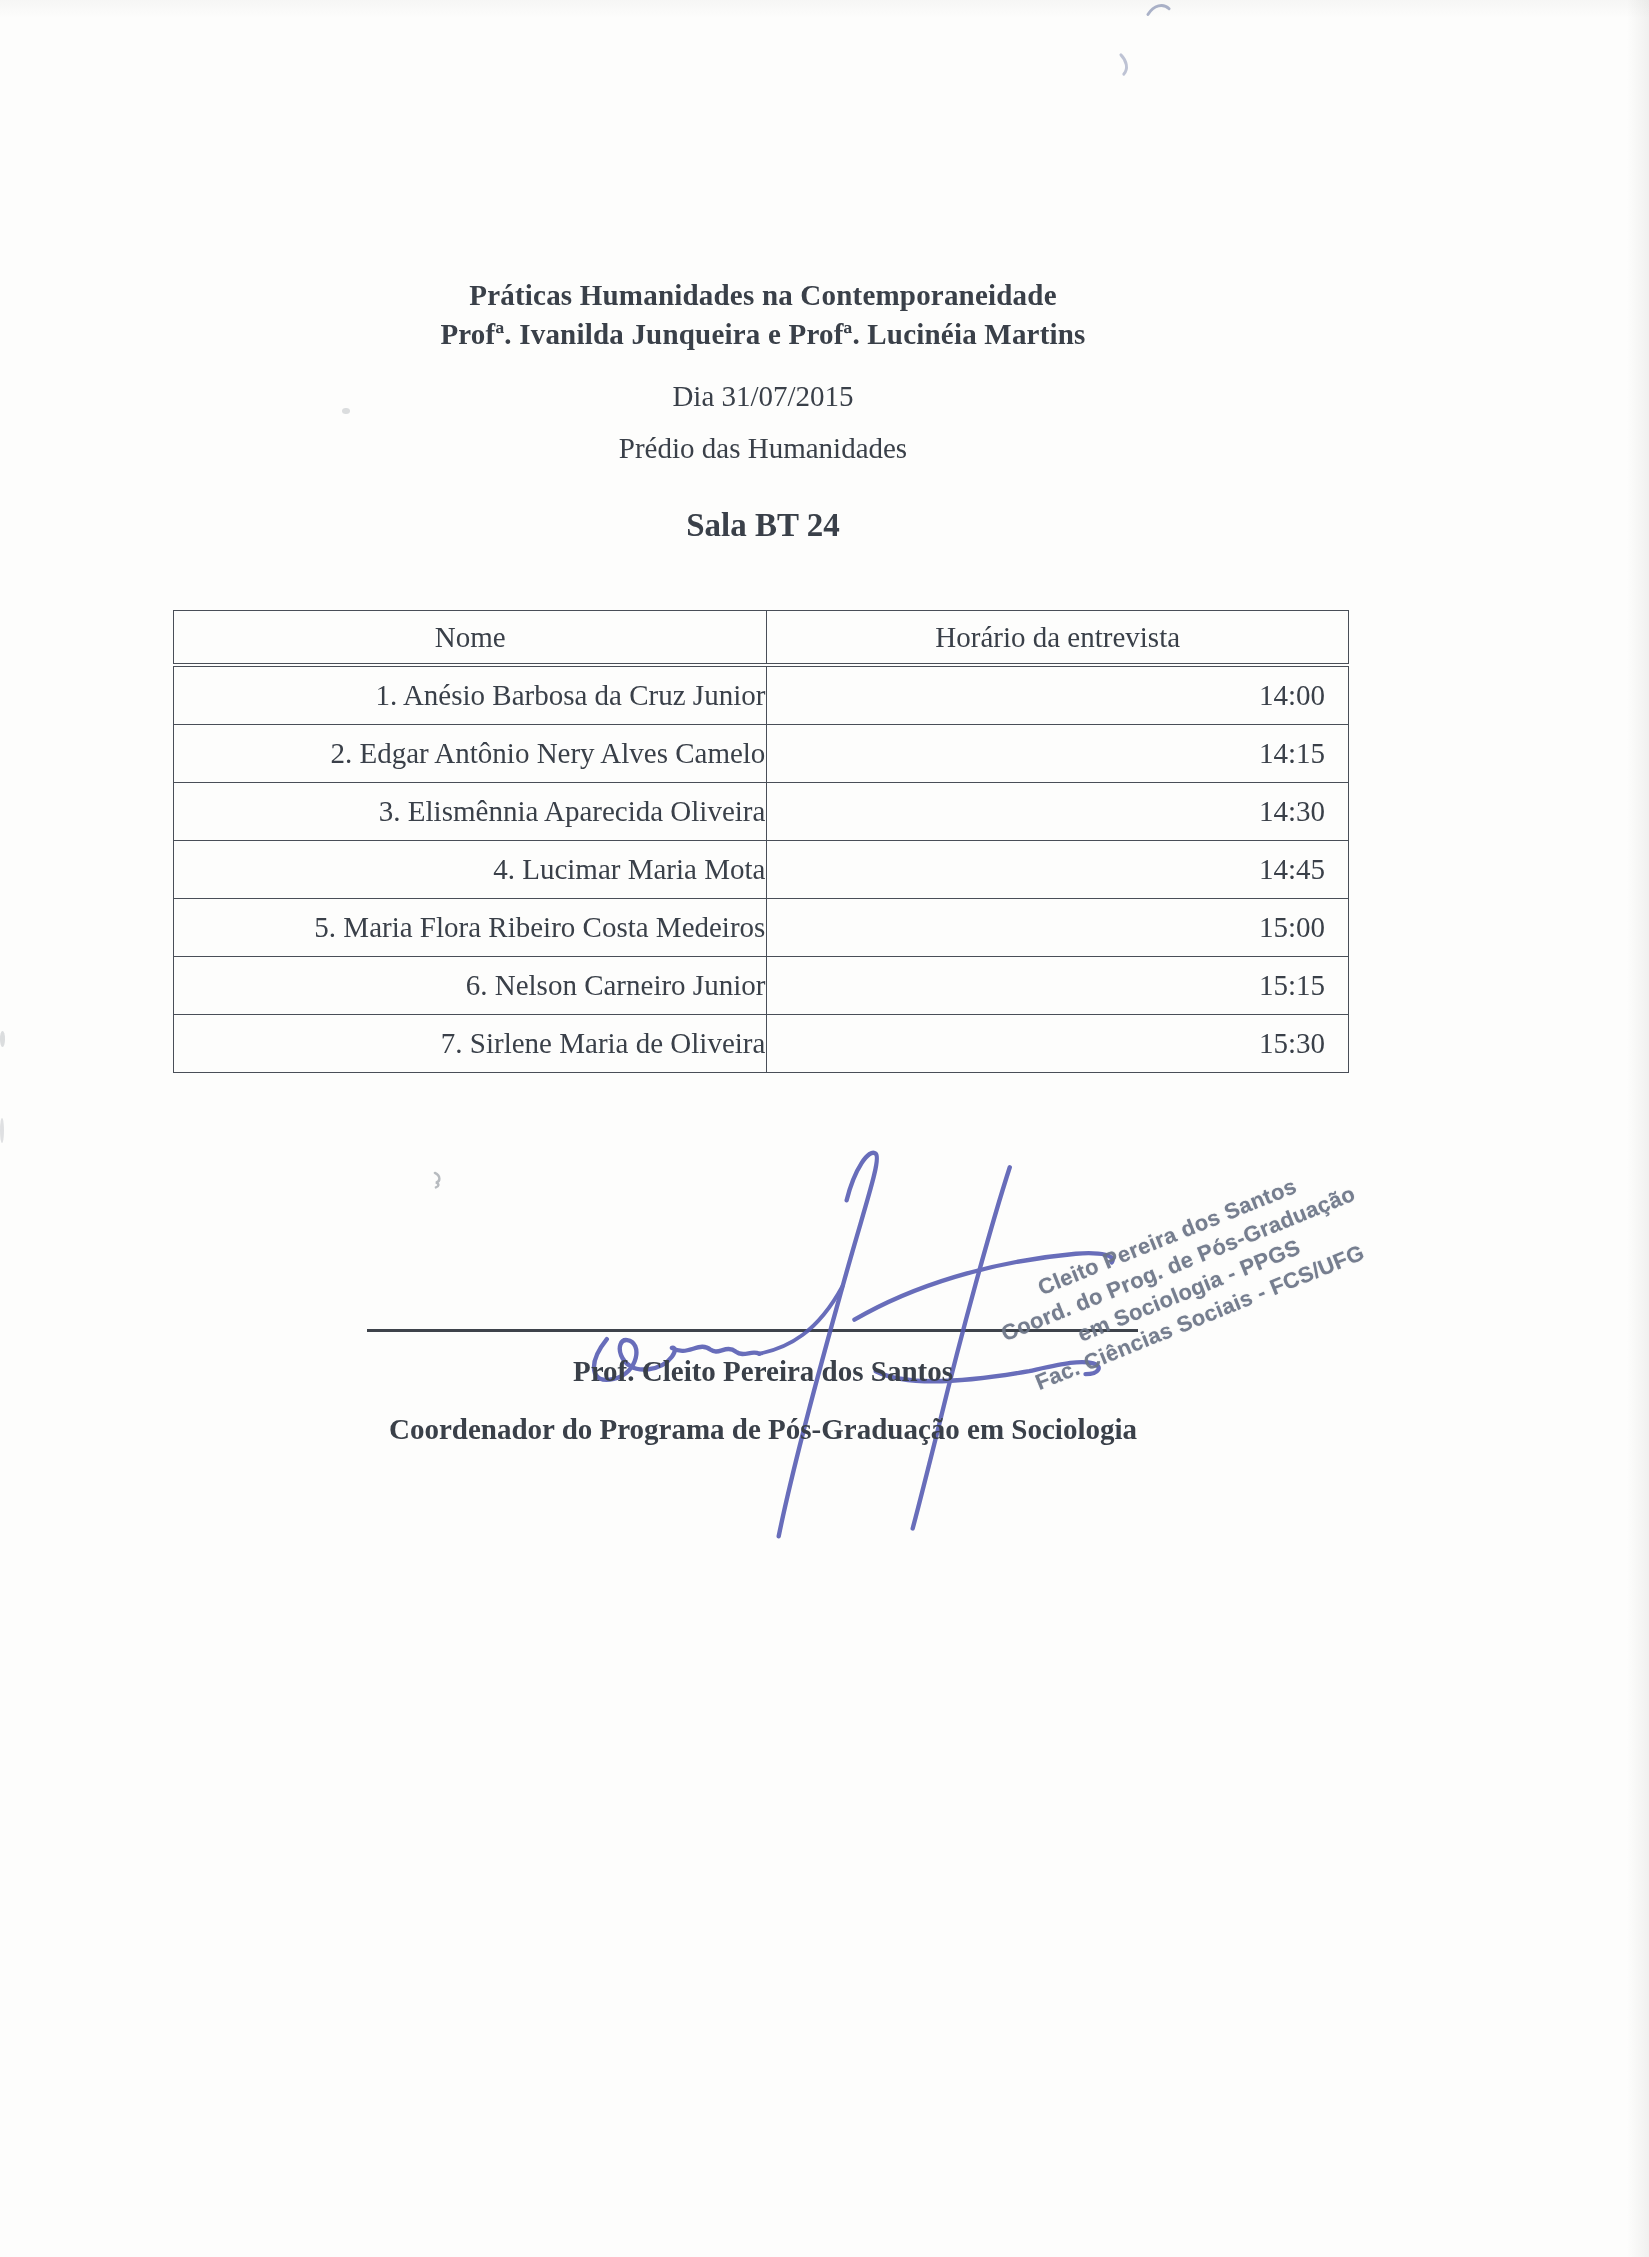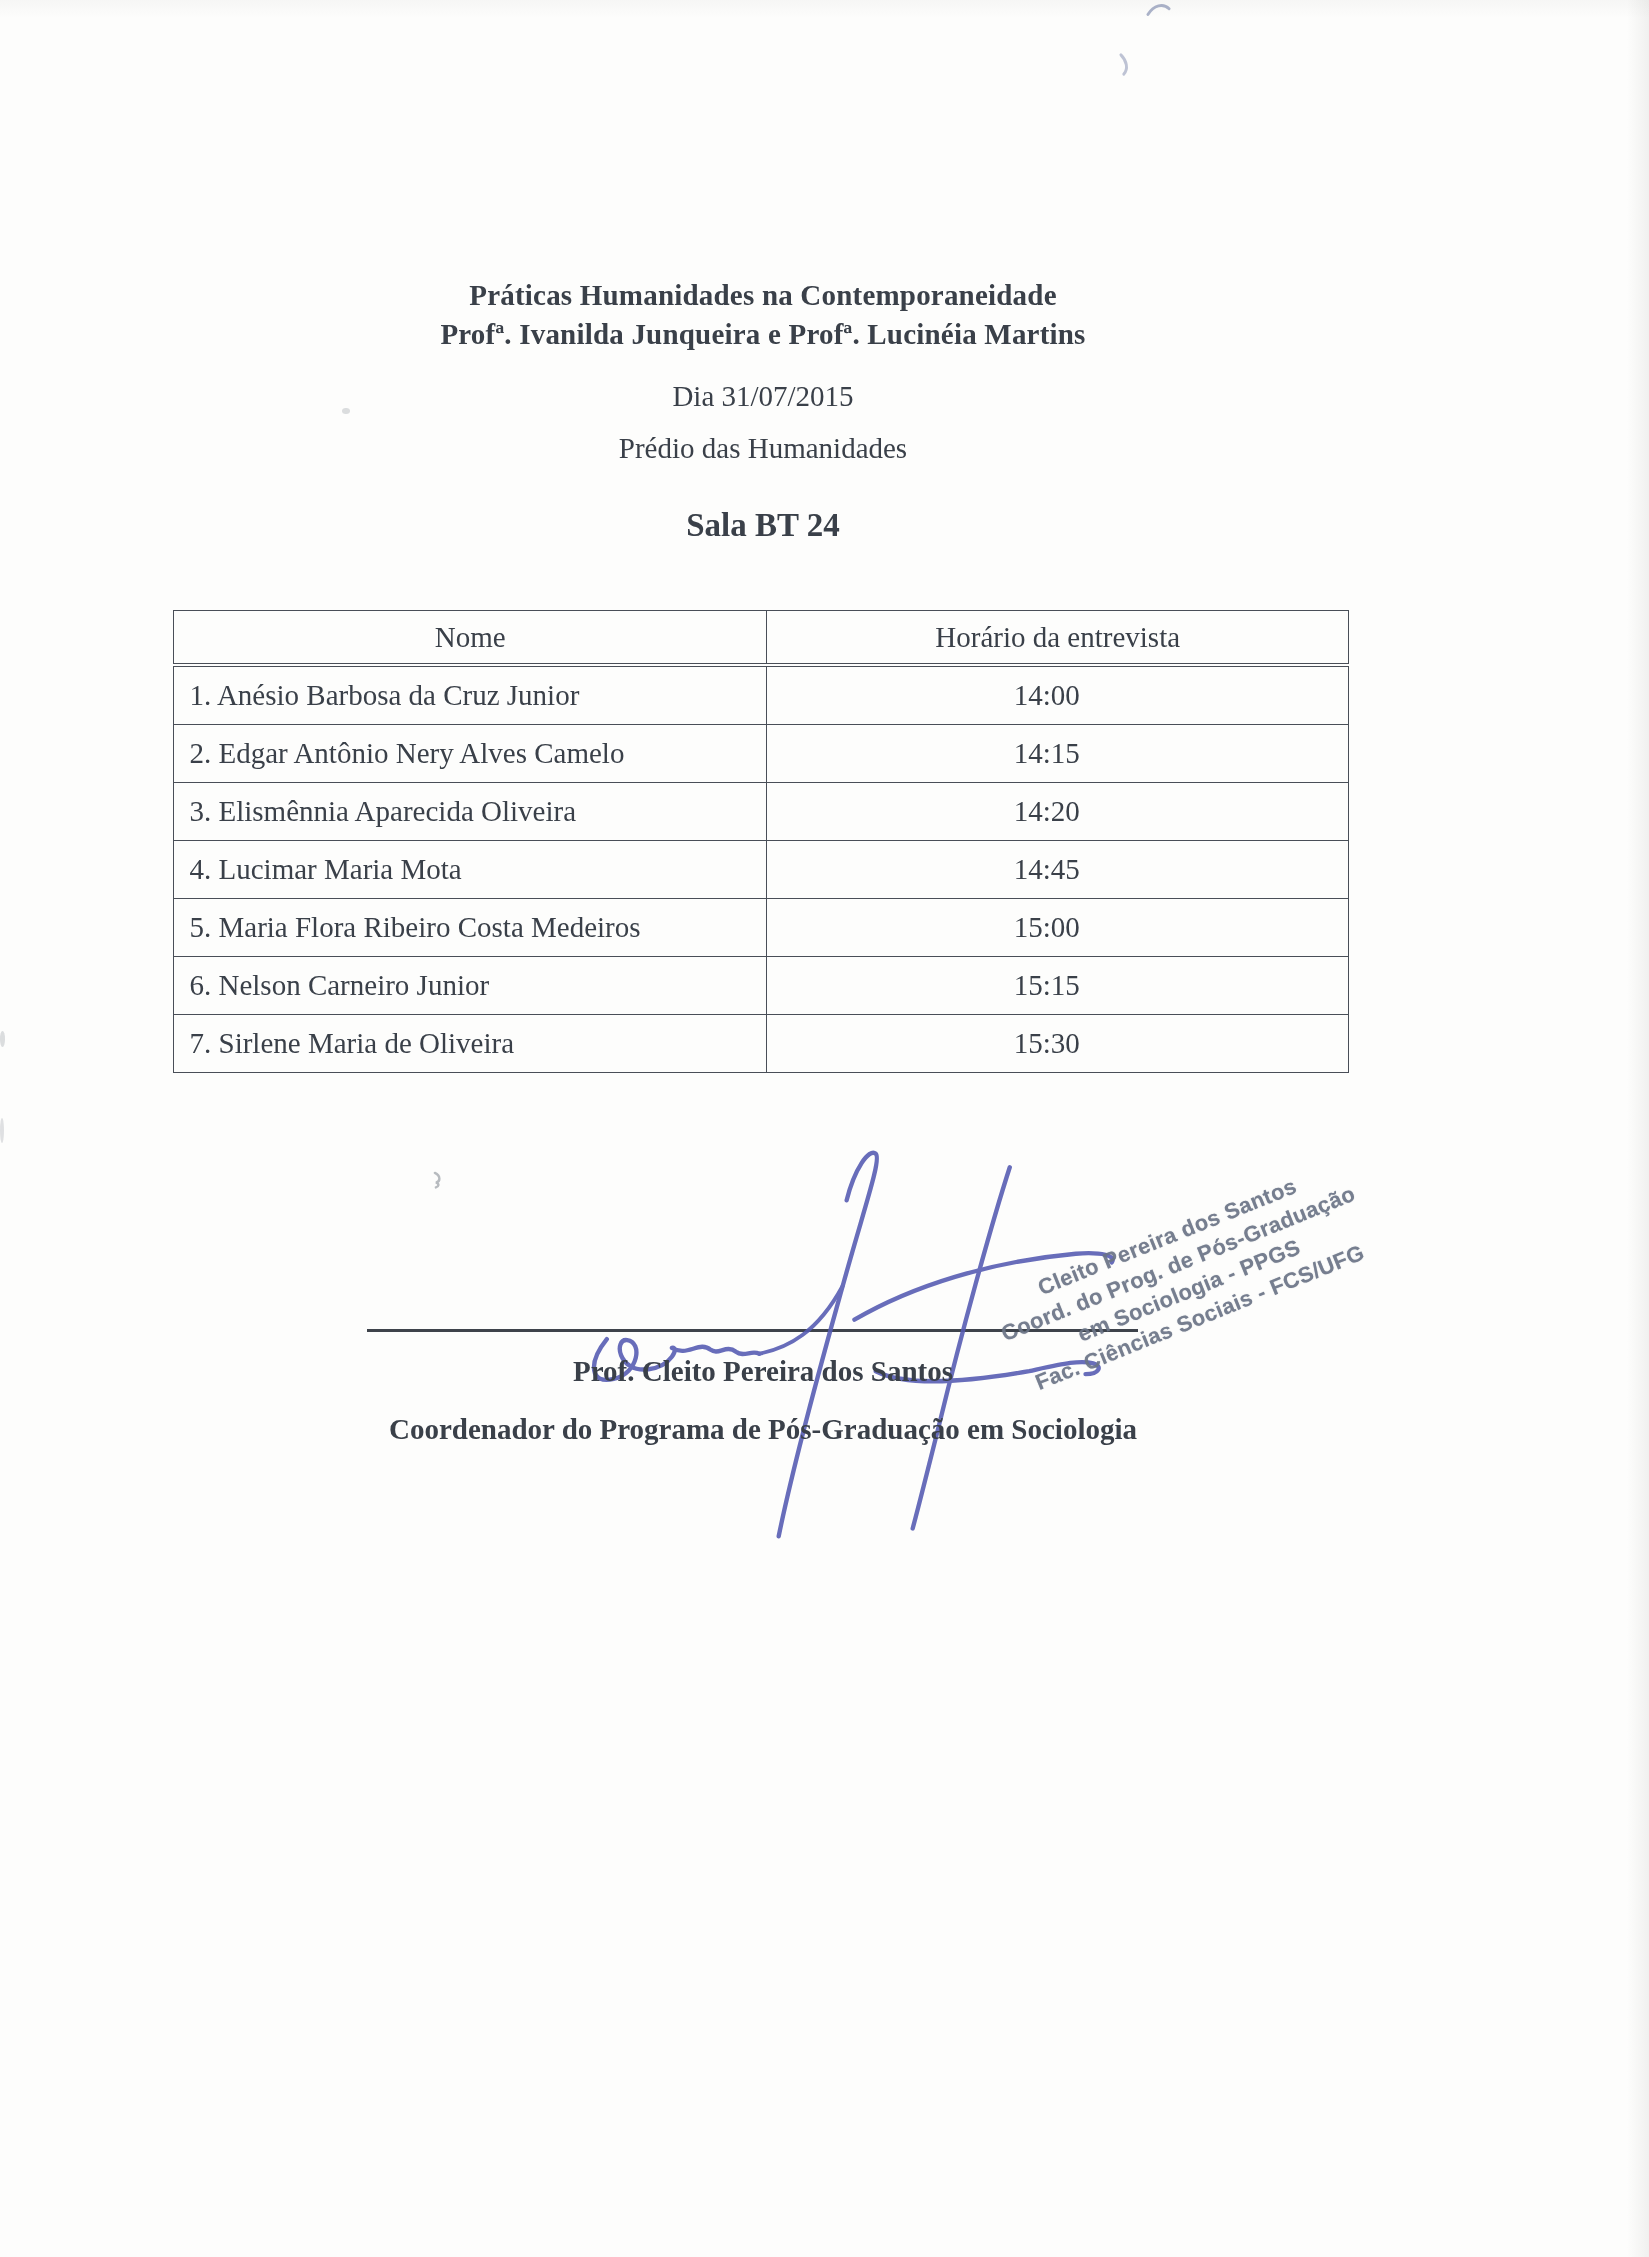--- a/index.html
+++ b/index.html
@@ -23,21 +23,21 @@
   .doc-room{top:507px; font-weight:bold; font-size:33px;}
 
   table.schedule{
     position:absolute; left:173px; top:574px; width:1176px;
     border-collapse:collapse; table-layout:fixed;
     font-size:29px; color:var(--ink);margin-top:36px;
   }
   table.schedule col.c-name{width:50.5%;}
   table.schedule col.c-time{width:49.5%;}
   table.schedule th, table.schedule td{
-    border:1.9px solid var(--rule); font-weight:normal; vertical-align:middle;
+    border:1.9px solid var(--rule); font-weight:normal; vertical-align:middle;text-align:right;
   }
   table.schedule th{height:50px; text-align:center;}
   table.schedule thead th{border-bottom:4.9px double var(--rule);}
   table.schedule td{height:55px;}
   td.cell-name{text-align:left; padding-left:15.5px;}
   td.cell-time{text-align:center; padding-right:23px;}
 
   .sig-rule{position:absolute; left:367px; top:1329px; width:771px; height:2.9px; background:#3e434b;}
   .sig-name{top:1355px; font-size:29px;}
   .sig-role{top:1413px; font-size:29px;}
@@ -83,21 +83,21 @@
       <tr>
         <td class="cell-name">1. Anésio Barbosa da Cruz Junior</td>
         <td class="cell-time">14:00</td>
       </tr>
       <tr>
         <td class="cell-name">2. Edgar Antônio Nery Alves Camelo</td>
         <td class="cell-time">14:15</td>
       </tr>
       <tr>
         <td class="cell-name">3. Elismênnia Aparecida Oliveira</td>
-        <td class="cell-time">14:20</td>
+        <td class="cell-time">14:30</td>
       </tr>
       <tr>
         <td class="cell-name">4. Lucimar Maria Mota</td>
         <td class="cell-time">14:45</td>
       </tr>
       <tr>
         <td class="cell-name">5. Maria Flora Ribeiro Costa Medeiros</td>
         <td class="cell-time">15:00</td>
       </tr>
       <tr>

